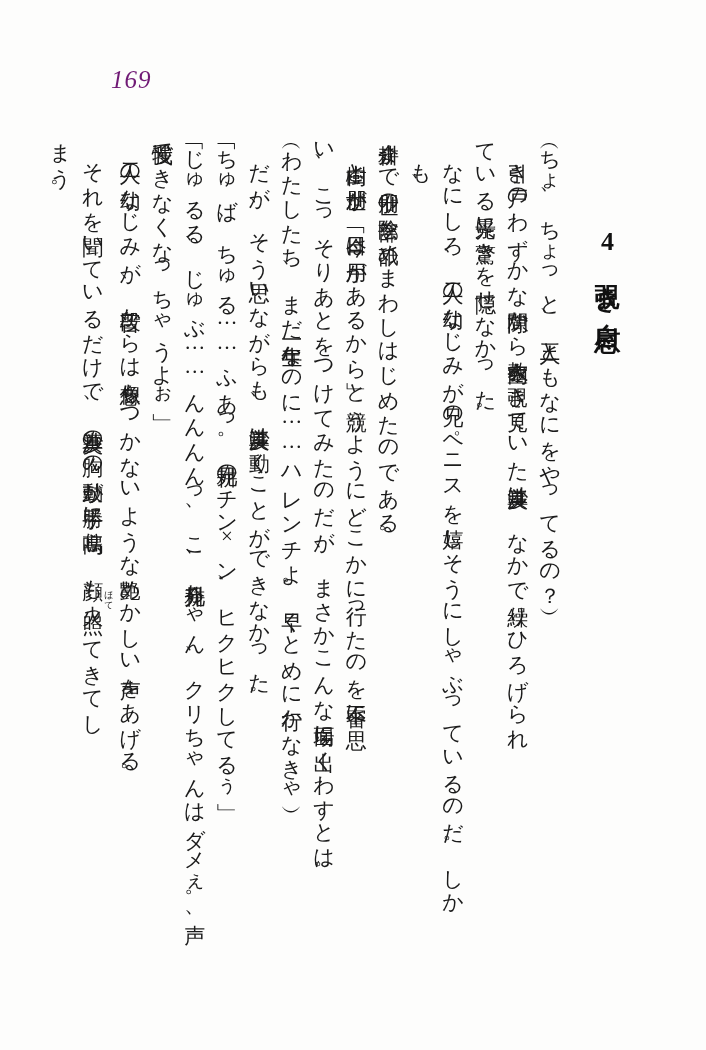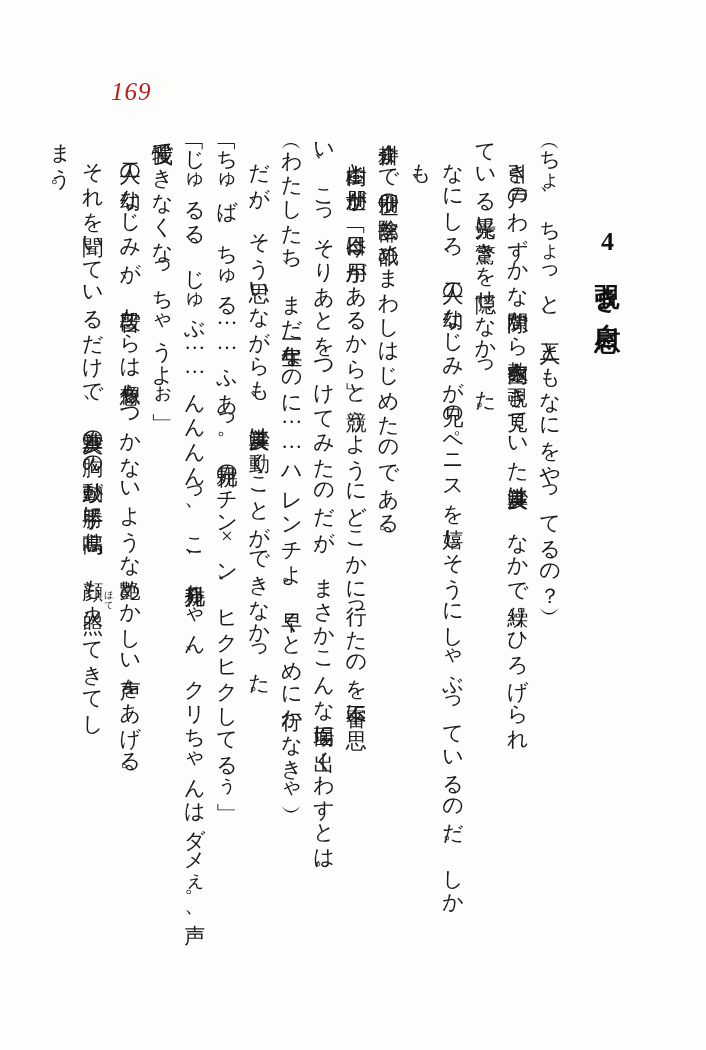--- a/index.html
+++ b/index.html
@@ -5,26 +5,26 @@
   html,body{margin:0;padding:0;background:#e8e8e8;}
   .page{
     position:relative;
     width:706px;height:1050px;
     background:#fdfdfc;
     overflow:hidden;
     font-family:"Liberation Serif","DejaVu Serif",serif;
   }
   .page-number{
     position:absolute;
-    left:111px;top:78px;
+    left:111px;top:66px;
     font-family:"Liberation Serif","DejaVu Serif",serif;
     font-style:italic;
     font-size:25px;
     letter-spacing:1px;
-    color:#b91c1c;
+    color:#701a75;
   }
   .text-area{
     position:absolute;
     top:128px;right:79px;
     height:820px;
     writing-mode:vertical-rl;
     -webkit-writing-mode:vertical-rl;
     text-orientation:upright;
     -webkit-text-orientation:upright;
     font-size:21px;

